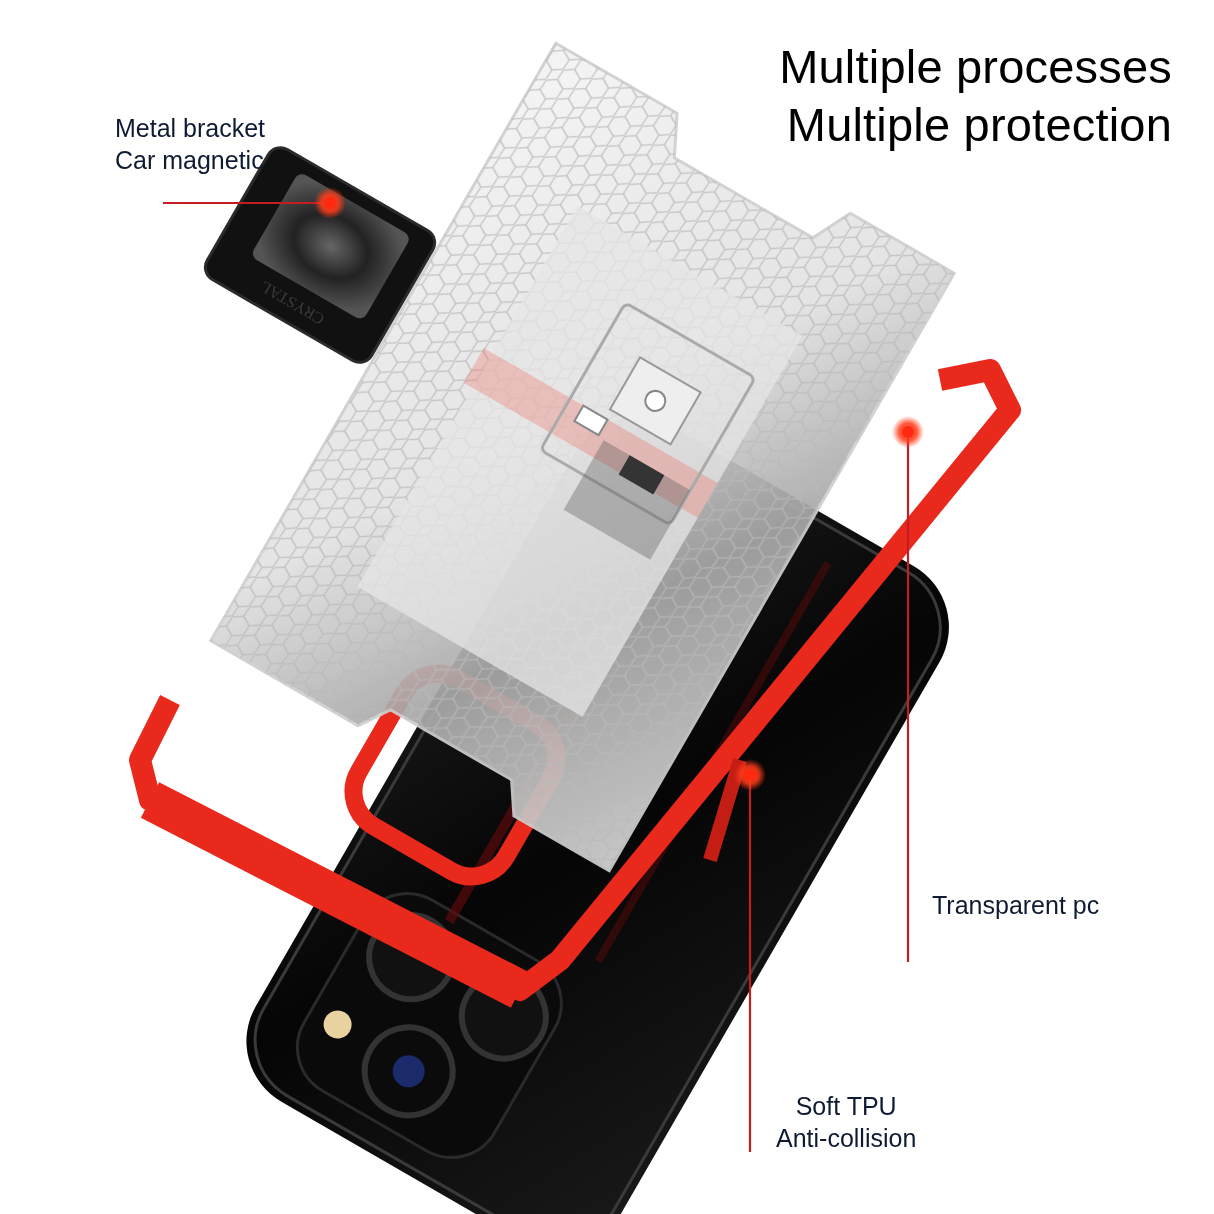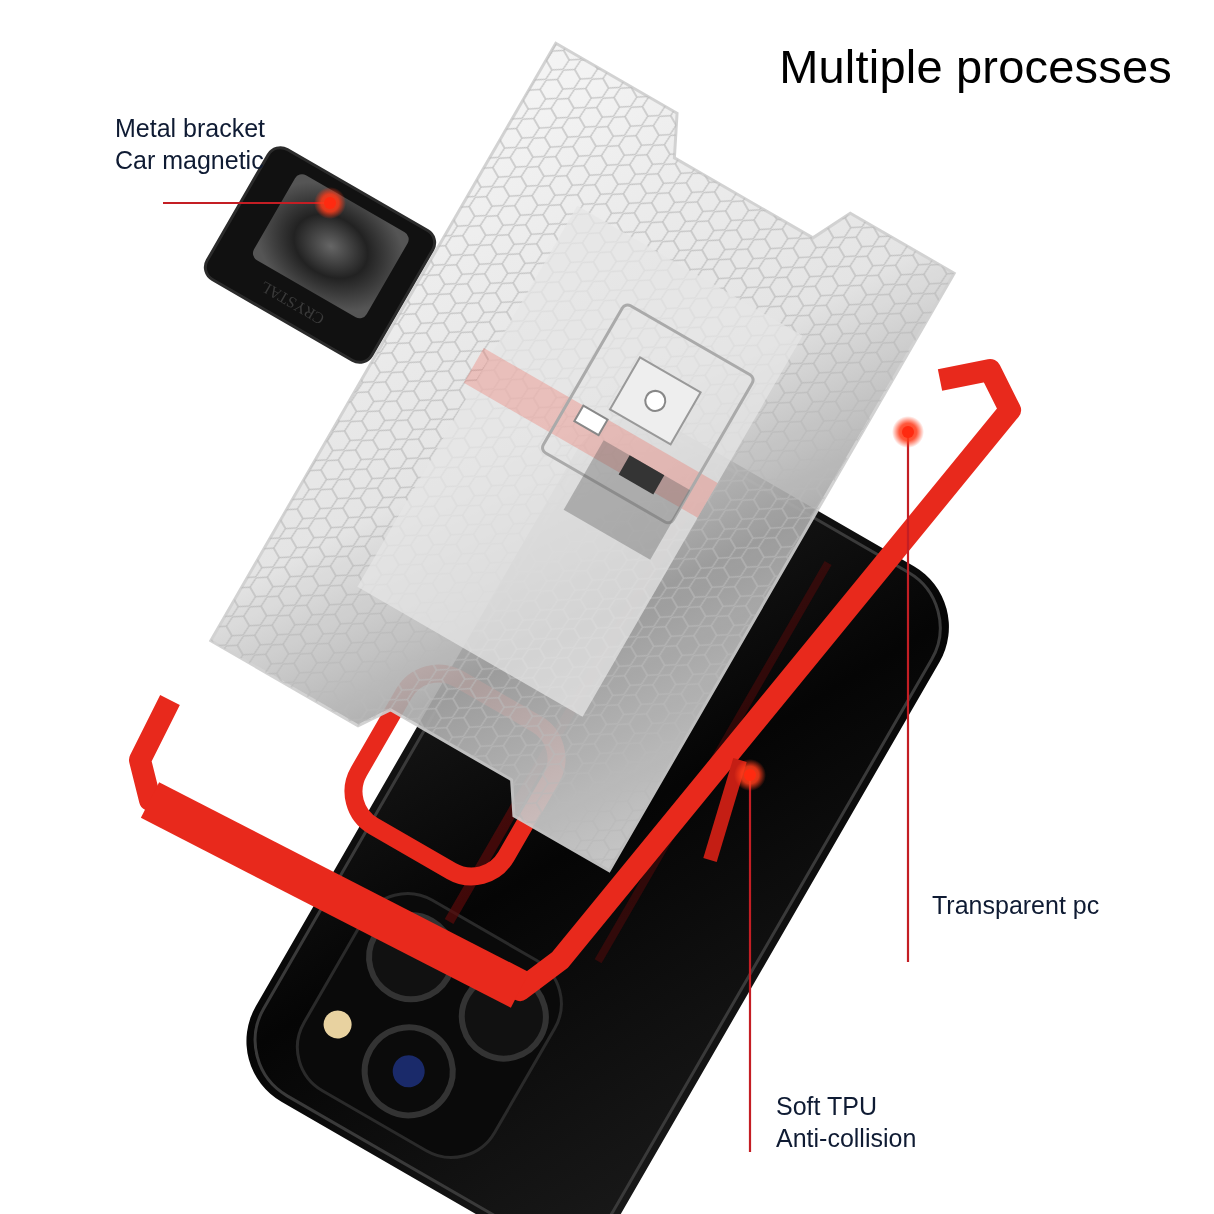--- a/index.html
+++ b/index.html
@@ -3,21 +3,21 @@
   <meta charset="utf-8">
   <style>
     html, body { margin: 0; padding: 0; background: #ffffff; }
     body { width: 1214px; height: 1214px; position: relative; overflow: hidden; font-family: "Liberation Sans", sans-serif; }
     .headline { position: absolute; right: 42px; top: 38px; text-align: right; font-weight: normal; font-size: 47px; line-height: 58px; color: #000; letter-spacing: 0.2px; }
     .headline div { white-space: nowrap; }
     .callout { position: absolute; font-size: 25px; line-height: 32px; color: #0f1b33; white-space: nowrap; }
     .callout div { white-space: nowrap; }
     #c1 { left: 74px; top: 112px; margin-left: 41px; }
     #c2 { left: 932px; top: 889px; text-align: right; }
-    #c3 { left: 776px; top: 1090px; }
+    #c3 { left: 776px; top: 1090px; text-align: center; }
     svg.art { position: absolute; left: 0; top: 0; }
   </style>
 </head>
 <body>
 
 <svg class="art" width="1214" height="1214" viewBox="0 0 1214 1214" xmlns="http://www.w3.org/2000/svg">
   <defs>
     <linearGradient id="phoneGrad" x1="0" y1="0" x2="1" y2="1">
       <stop offset="0" stop-color="#222"></stop>
       <stop offset="0.5" stop-color="#050505"></stop>
@@ -96,20 +96,21 @@
     <circle cx="330" cy="203" r="6" fill="#ff2a10"></circle>
     <circle cx="908" cy="432" r="16" fill="url(#dotGlow)"></circle>
     <circle cx="908" cy="432" r="6" fill="#ff2a10"></circle>
     <circle cx="750" cy="775" r="16" fill="url(#dotGlow)"></circle>
     <circle cx="750" cy="775" r="6" fill="#ff2a10"></circle>
   </g>
 </svg>
 
 <div class="headline">
   <div>Multiple processes</div>
+  <div>Multiple protection</div>
 </div>
 
 <div class="callout" id="c1">
   <div>Metal bracket</div>
   <div>Car magnetic</div>
 </div>
 
 <div class="callout" id="c2">
   <div>Transparent pc</div>
 </div>

